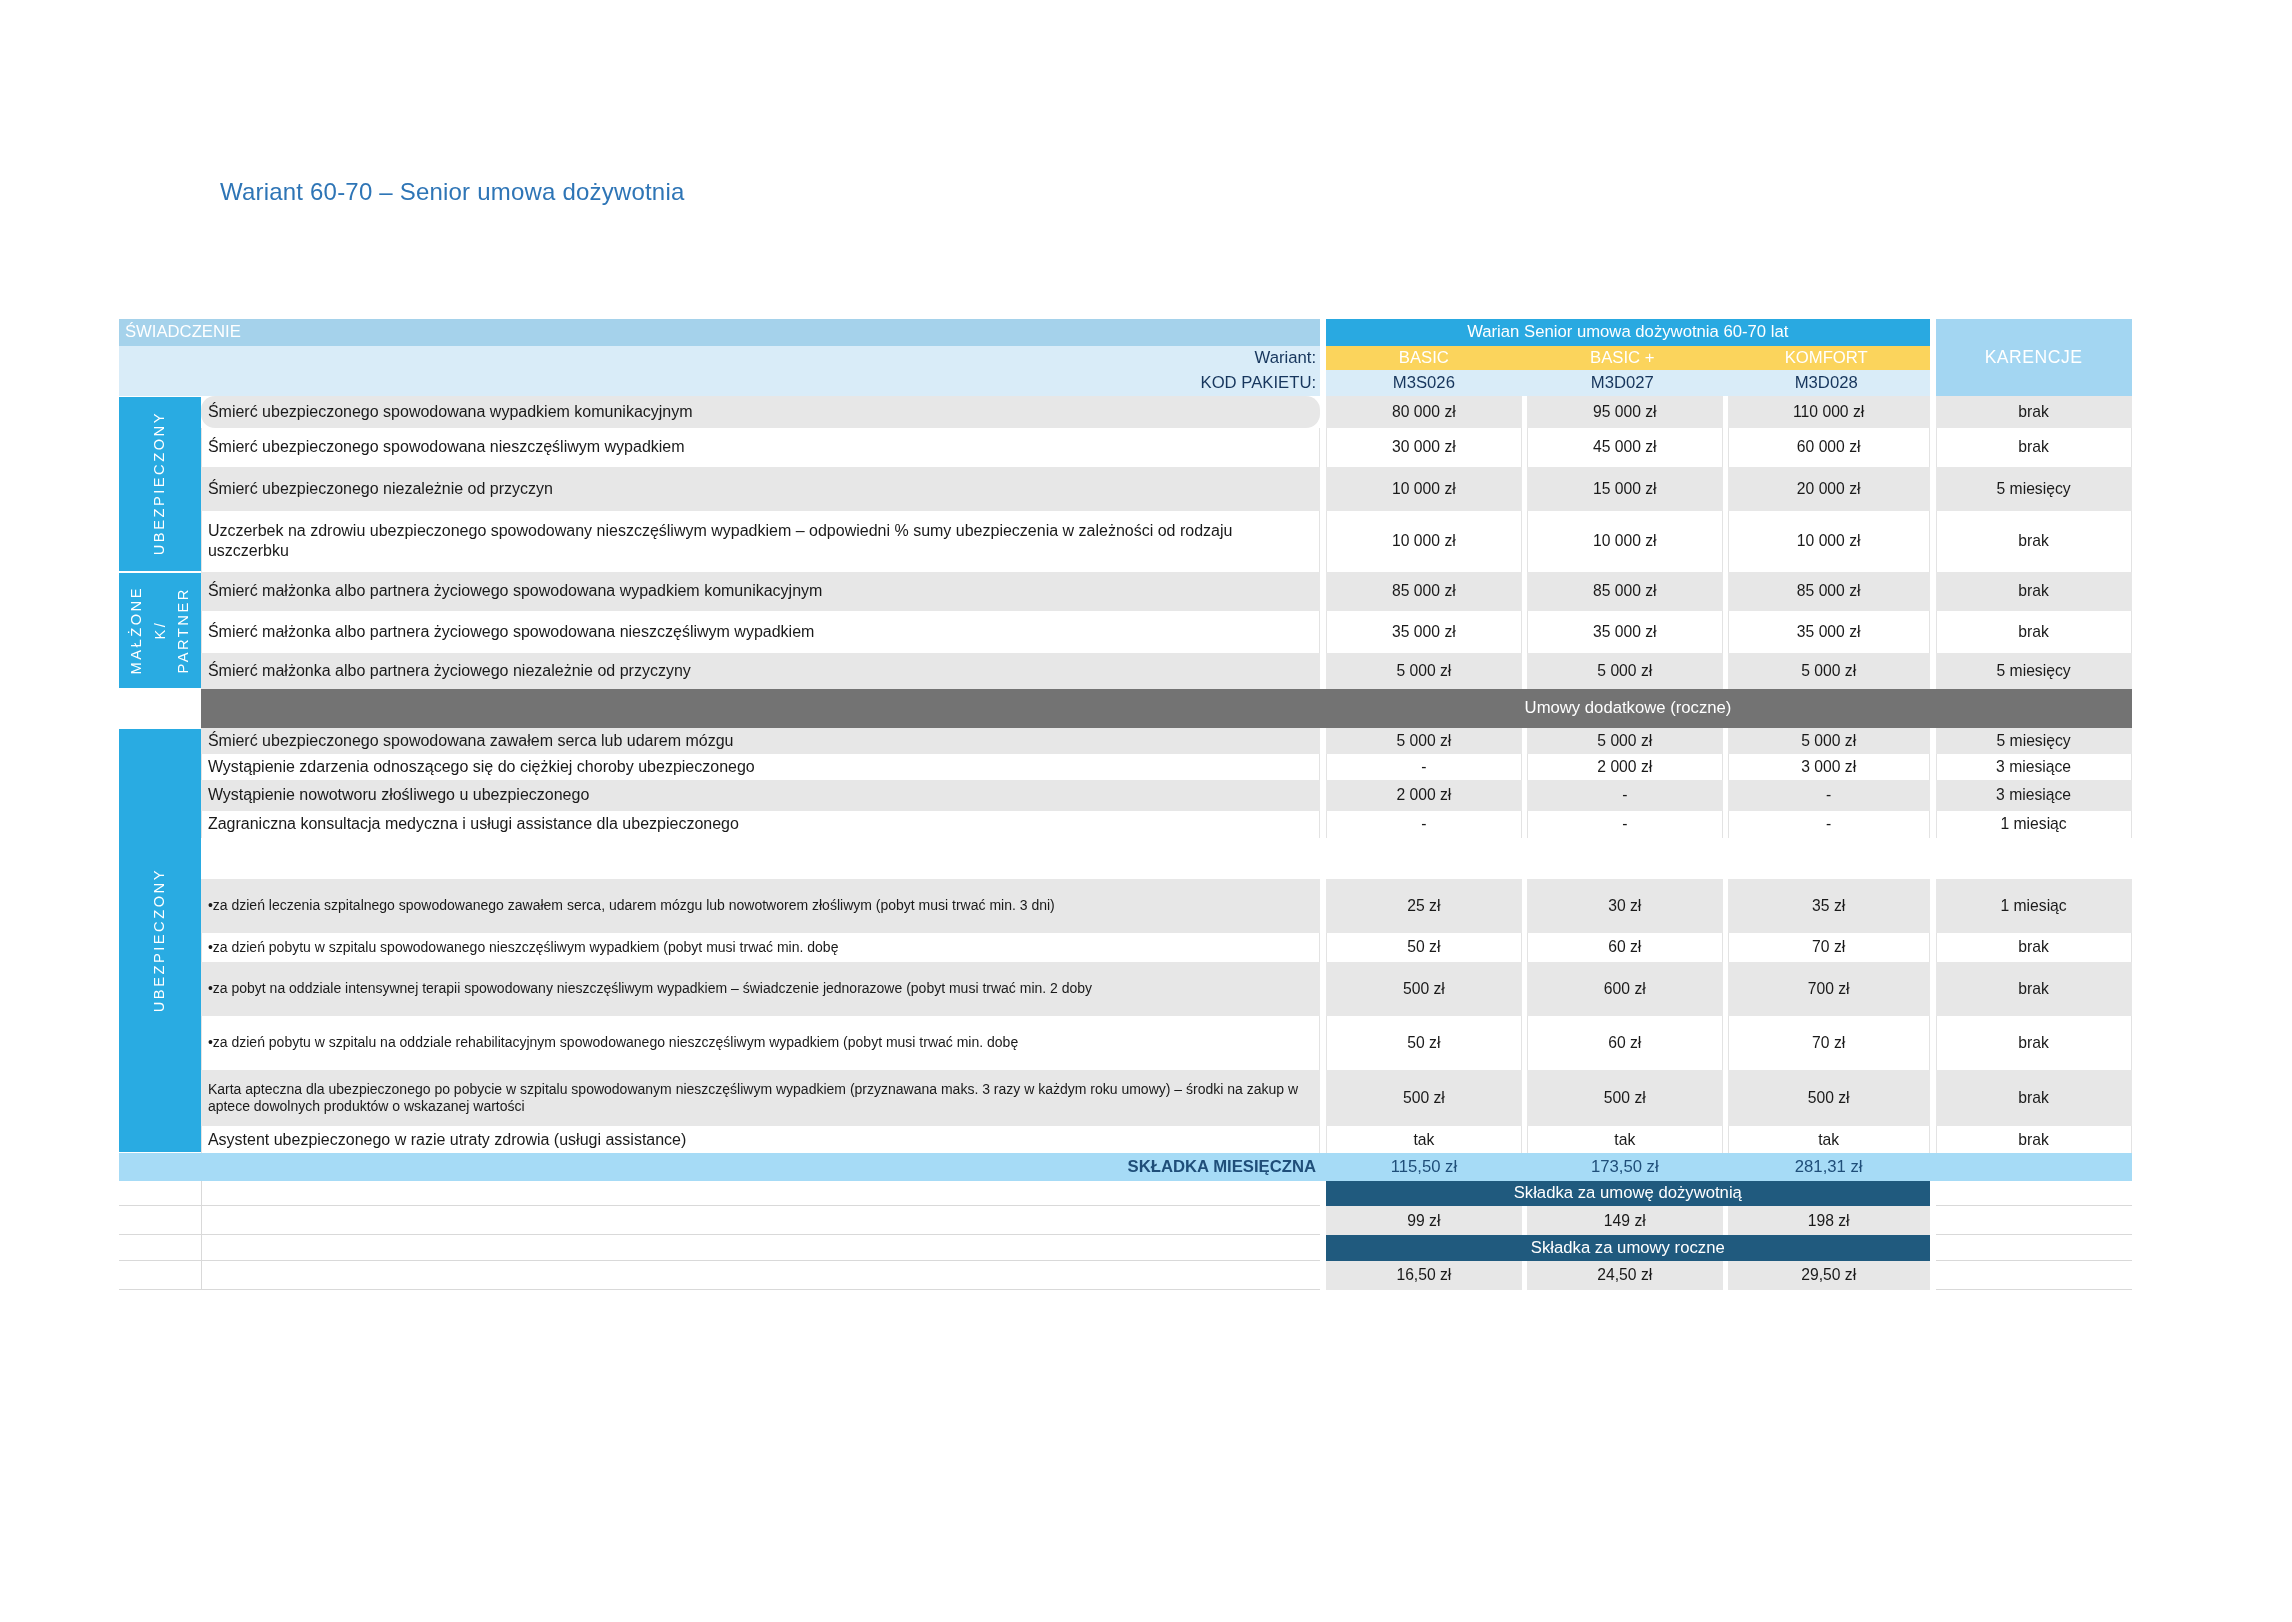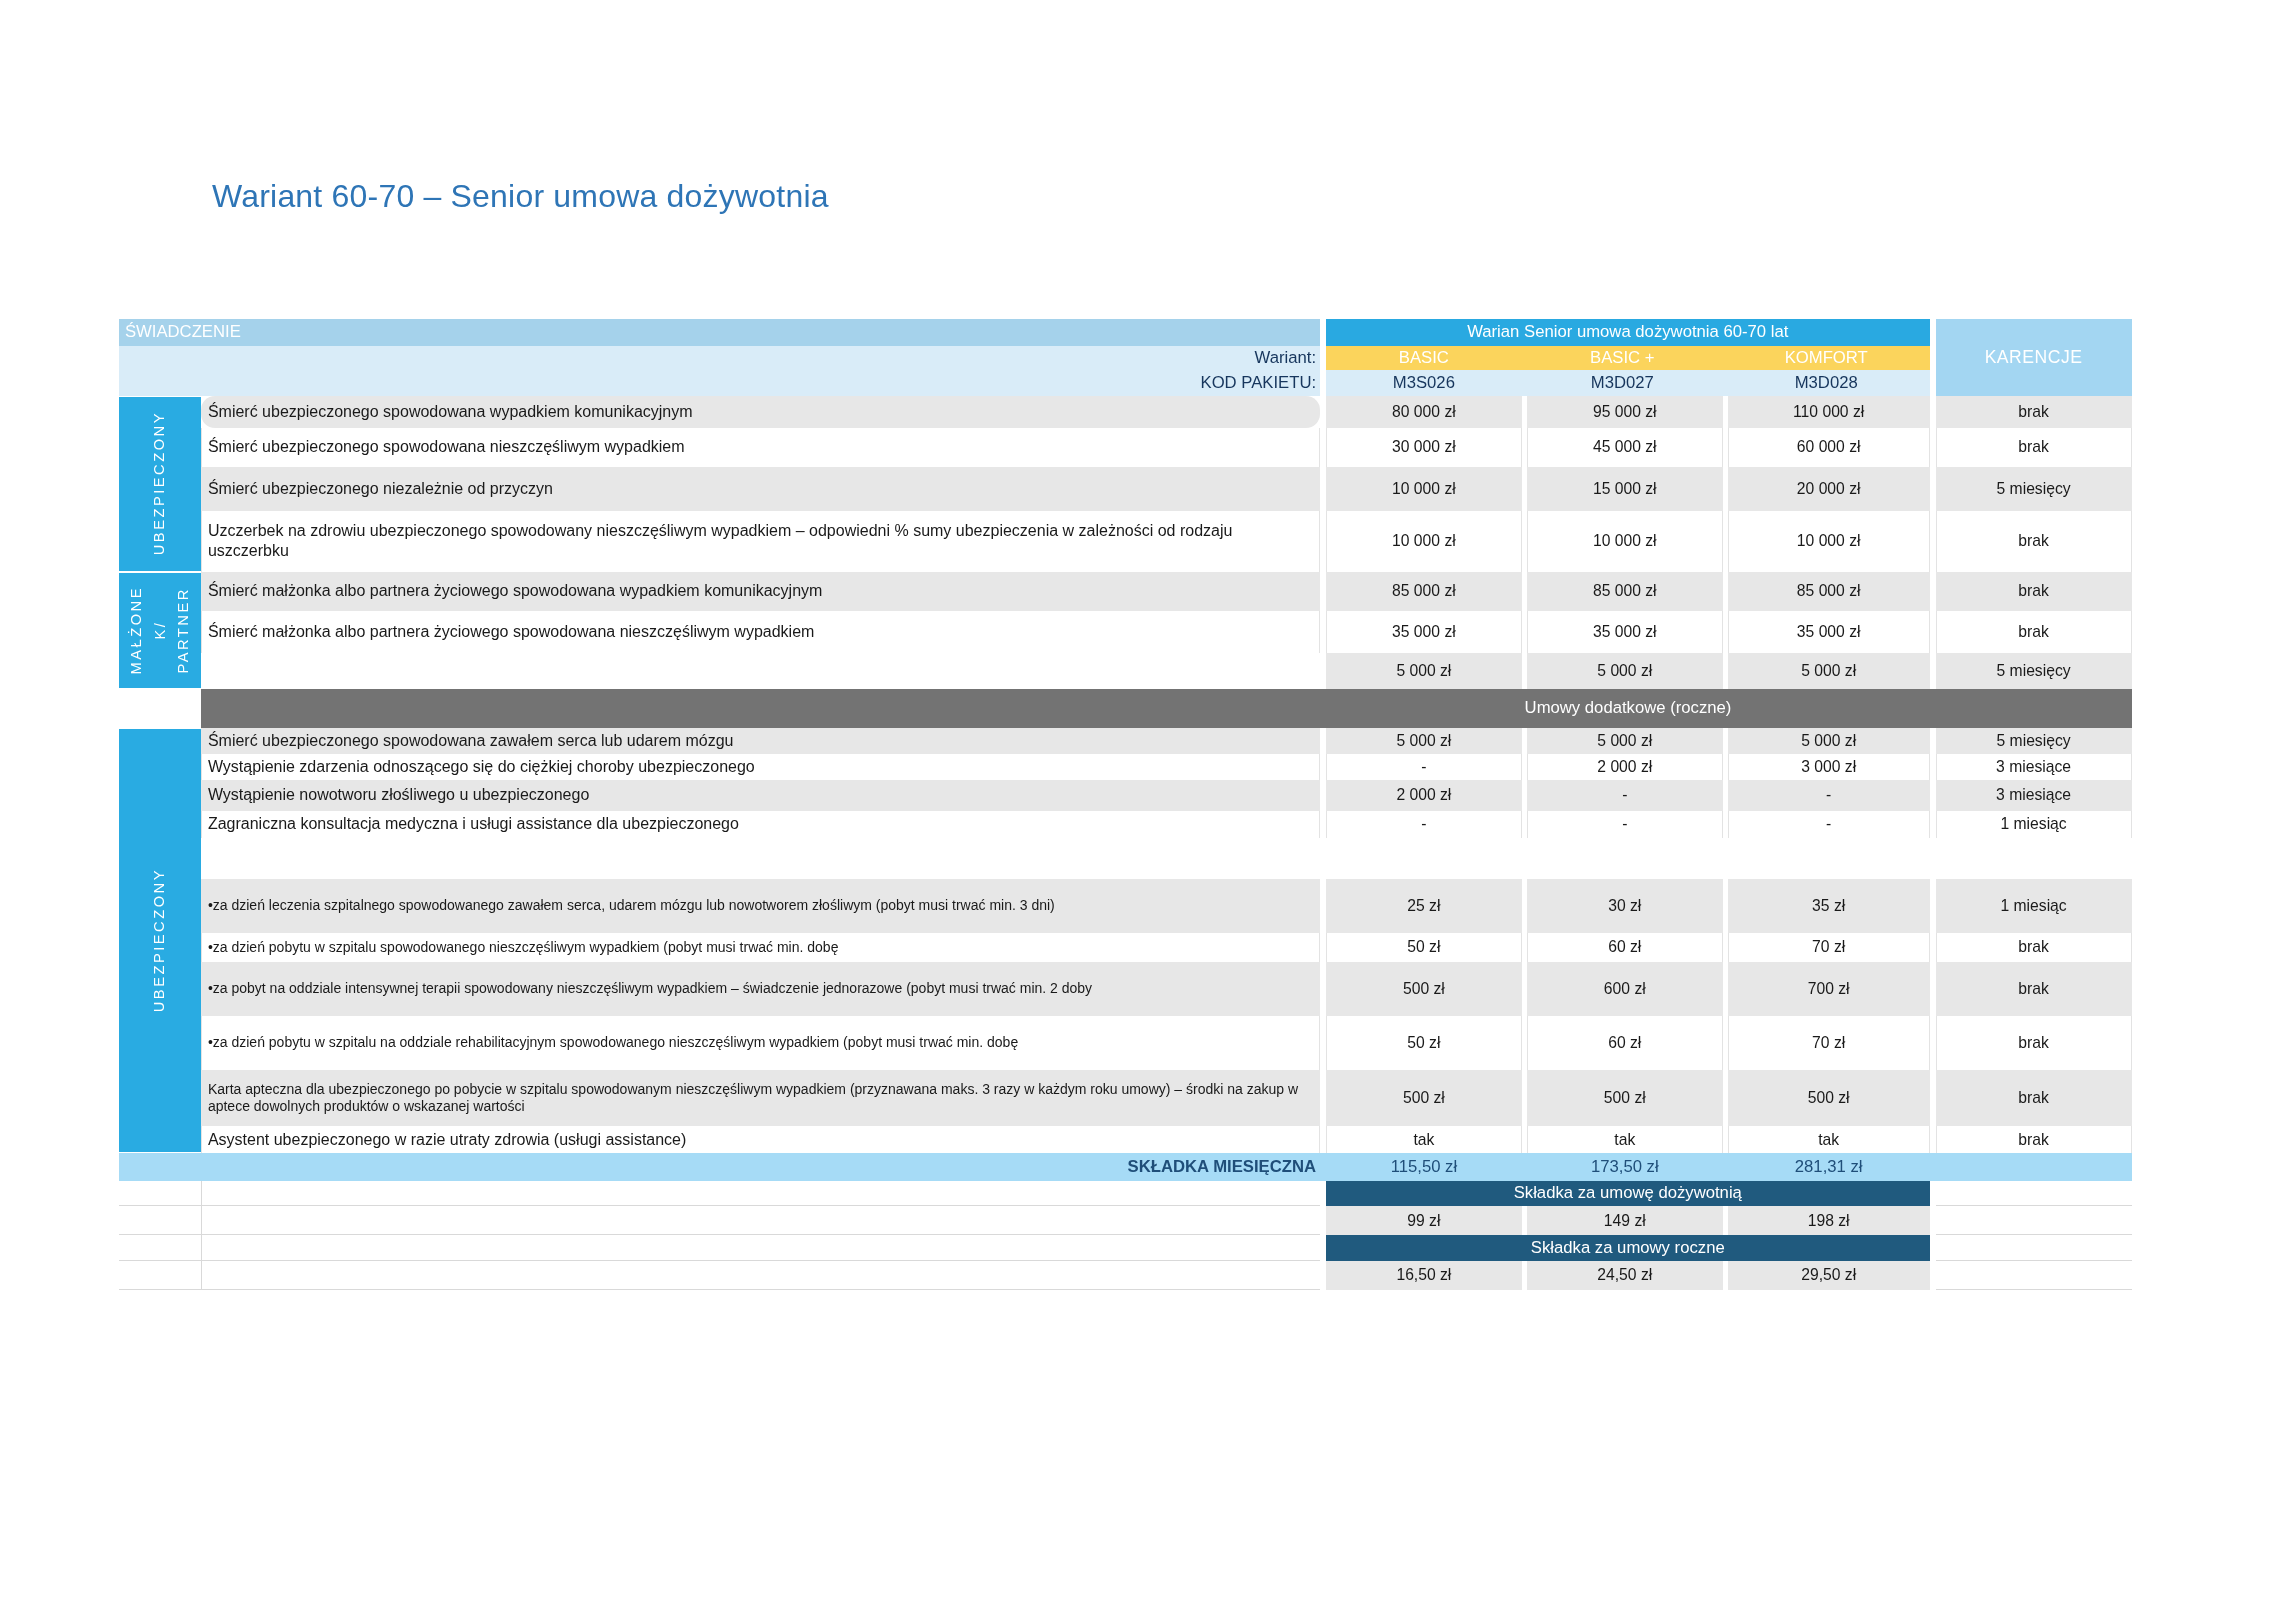--- a/index.html
+++ b/index.html
@@ -1,21 +1,21 @@
 <!DOCTYPE html>
 <html lang="pl"><head>
 <meta charset="utf-8">
 <style>
   html,body{margin:0;padding:0;background:#ffffff;}
   .page{
     position:relative;width:2293px;height:1622px;background:#fff;overflow:hidden;
     font-family:"Liberation Sans","DejaVu Sans",sans-serif;color:#1a1a1a;
   }
   .doc-title{
-    position:absolute;left:212px;top:178px;font-size:32px;font-weight:400;
+    position:absolute;left:220px;top:178px;font-size:24px;font-weight:400;
     color:#2E75B6;letter-spacing:0.2px;
   }
   .tbl{
     position:absolute;left:119px;top:319px;width:2013px;
     display:grid;
     grid-template-columns:82px 1119px 5.9px 196px 4.9px 196px 4.9px 202px 5.9px 196px;
   }
   .cell{overflow:hidden;}
   
   .swiadczenie{grid-row:1;grid-column:1/span 2;background:#A5D2EB;color:#fff;
@@ -130,20 +130,21 @@
       <div class="cell desc bg-g" style="grid-row: 8;">Śmierć małżonka albo partnera życiowego spowodowana wypadkiem komunikacyjnym</div>
       <div class="cell val v1 bg-g" style="grid-row: 8;">85 000 zł</div>
       <div class="cell val v2 bg-g" style="grid-row: 8;">85 000 zł</div>
       <div class="cell val v3 bg-g" style="grid-row: 8;">85 000 zł</div>
       <div class="cell kar bg-g" style="grid-row: 8;">brak</div>
       <div class="cell desc bg-w" style="grid-row: 9;">Śmierć małżonka albo partnera życiowego spowodowana nieszczęśliwym wypadkiem</div>
       <div class="cell val v1 bg-w" style="grid-row: 9;">35 000 zł</div>
       <div class="cell val v2 bg-w" style="grid-row: 9;">35 000 zł</div>
       <div class="cell val v3 bg-w" style="grid-row: 9;">35 000 zł</div>
       <div class="cell kar bg-w" style="grid-row: 9;">brak</div>
+      <div class="cell desc bg-g" style="grid-row: 10;">Śmierć małżonka albo partnera życiowego niezależnie od przyczyny</div>
       <div class="cell val v1 bg-g" style="grid-row: 10;">5 000 zł</div>
       <div class="cell val v2 bg-g" style="grid-row: 10;">5 000 zł</div>
       <div class="cell val v3 bg-g" style="grid-row: 10;">5 000 zł</div>
       <div class="cell kar bg-g" style="grid-row: 10;">5 miesięcy</div>
       <div class="cell banner-add" style="grid-row: 11;">
         <div class="banner-text">Umowy dodatkowe (roczne)</div>
       </div>
       <div class="cell desc bg-g" style="grid-row: 12;">Śmierć ubezpieczonego spowodowana zawałem serca lub udarem mózgu</div>
       <div class="cell val v1 bg-g" style="grid-row: 12;">5 000 zł</div>
       <div class="cell val v2 bg-g" style="grid-row: 12;">5 000 zł</div>

